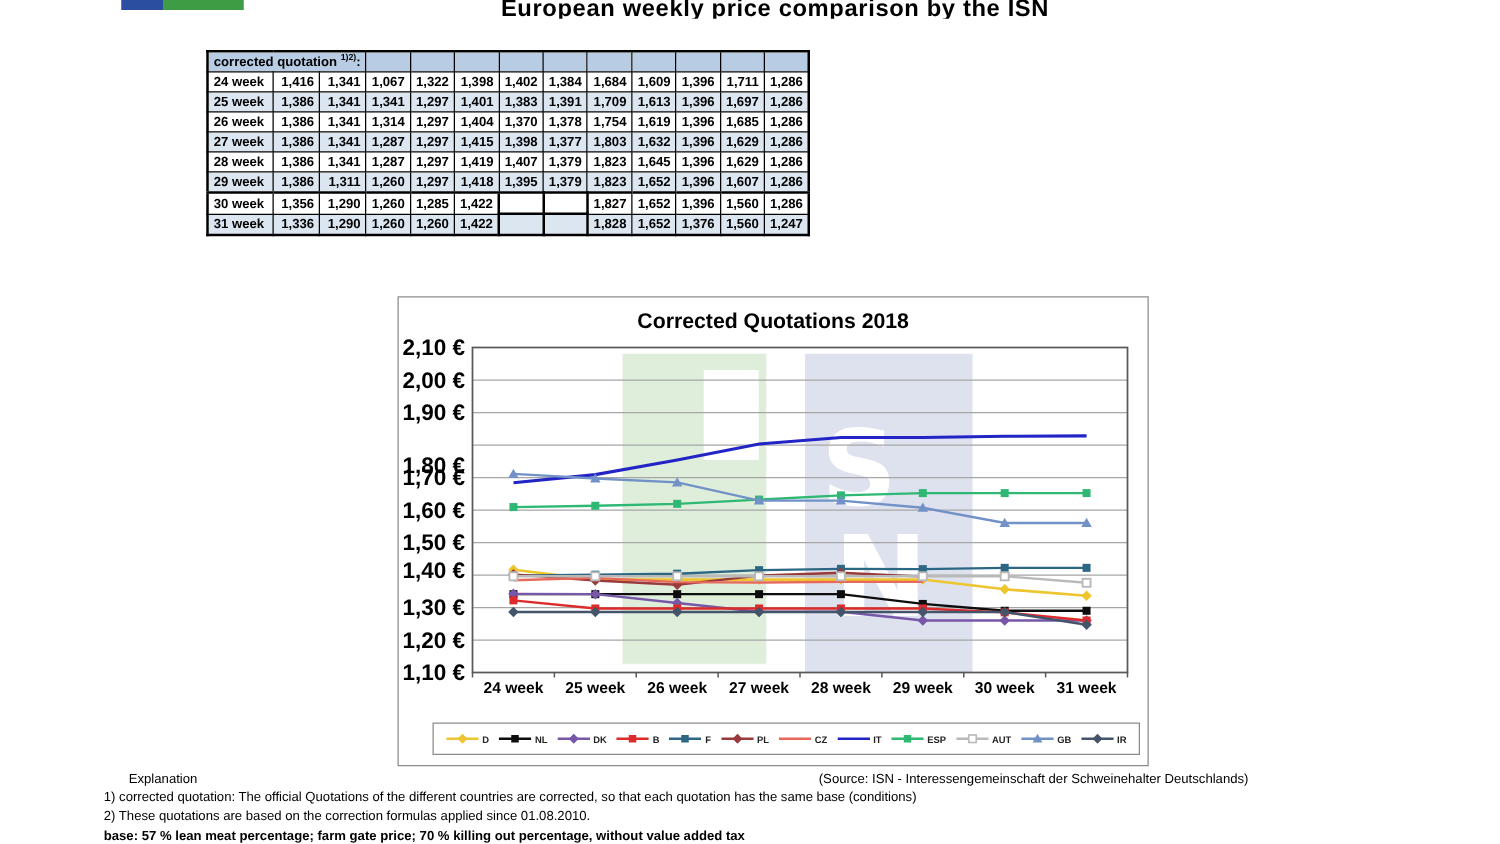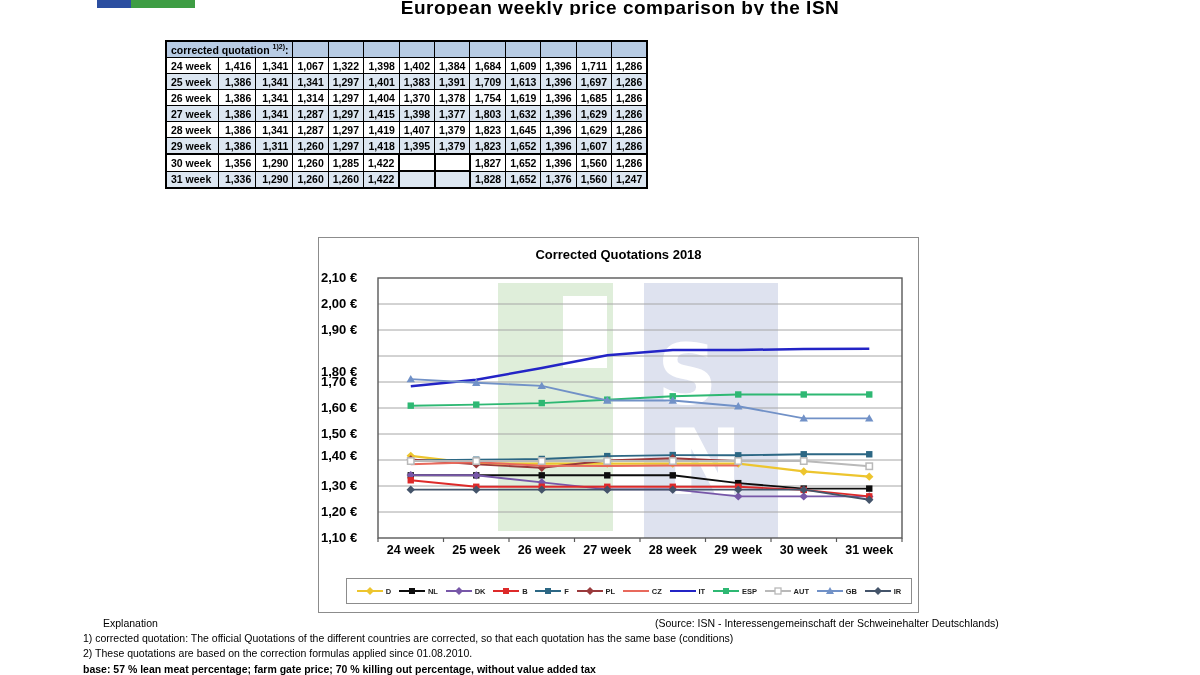--- a/index.html
+++ b/index.html
@@ -22,22 +22,22 @@
   .qtable tr.thickTop td{border-top:2px solid #000;}
   .qtable td.thickBox{border:2px solid #000;}
   .qtable{border:2px solid #000;}
   sup{font-size:7px;}
   
   .chart-panel{position:absolute;left:318px;top:237px;width:599px;height:374px;background:#fff;
                border:1px solid #8c8c8c;}
   .wm{position:absolute;}
   .wm-letter{position:absolute;color:#fff;font-weight:bold;font-family:"DejaVu Sans",sans-serif;line-height:1;}
   .chart-title{position:absolute;left:0;top:9px;width:100%;text-align:center;
-               font-size:13px;font-weight:bold;}
-  .ylab{position:absolute;width:52px;text-align:left;font-size:13px;font-weight:bold;line-height:12px;}
+               font-size:17px;font-weight:bold;}
+  .ylab{position:absolute;width:52px;text-align:center;font-size:18px;font-weight:bold;line-height:12px;}
   .xlab{position:absolute;top:305px;width:64px;text-align:center;font-size:12.5px;font-weight:bold;}
   .legend{position:absolute;left:27px;top:340px;width:566px;height:26px;border:1px solid #8c8c8c;
           display:flex;align-items:center;justify-content:space-around;padding:0 6px;box-sizing:border-box;}
   .legend-item{display:flex;align-items:center;gap:3px;}
   .legend-item .lab{font-size:7.5px;font-weight:bold;color:#222;}
   
   .foot{position:absolute;font-size:10.5px;}
   .foot.b{font-weight:bold;}
 </style>
 </head>

